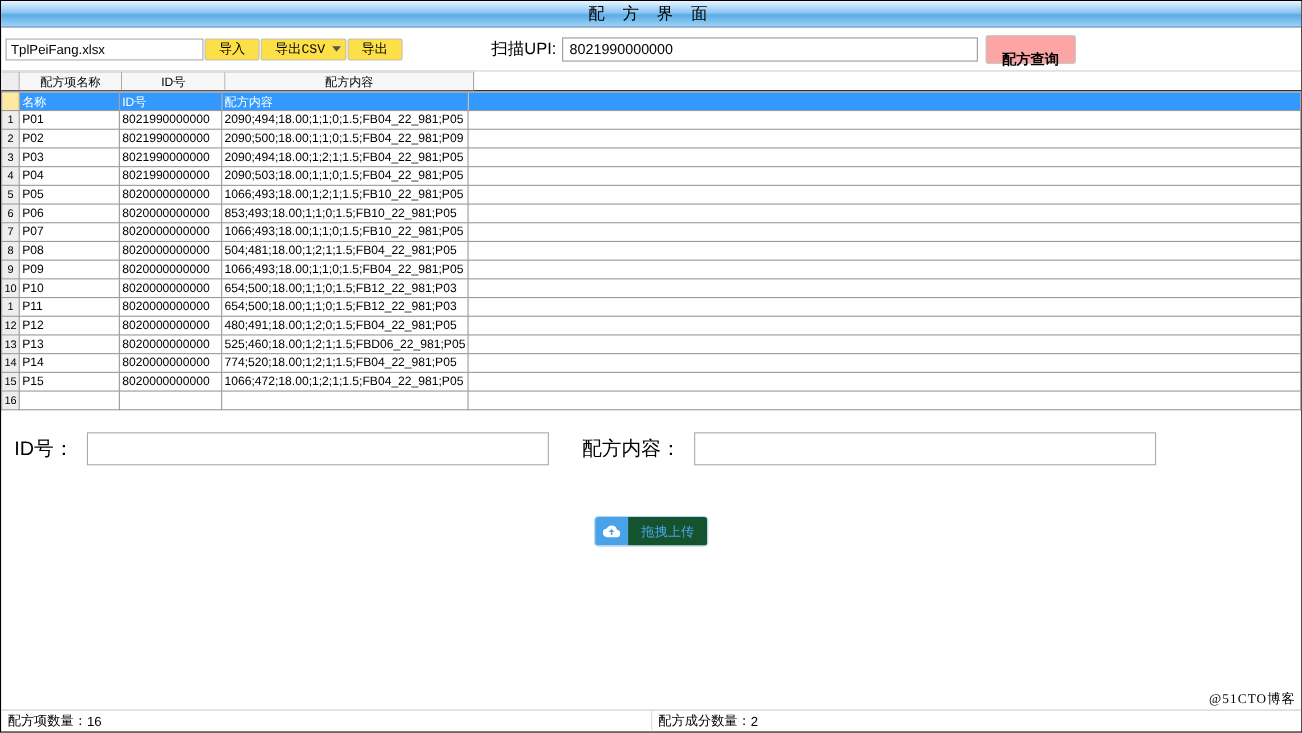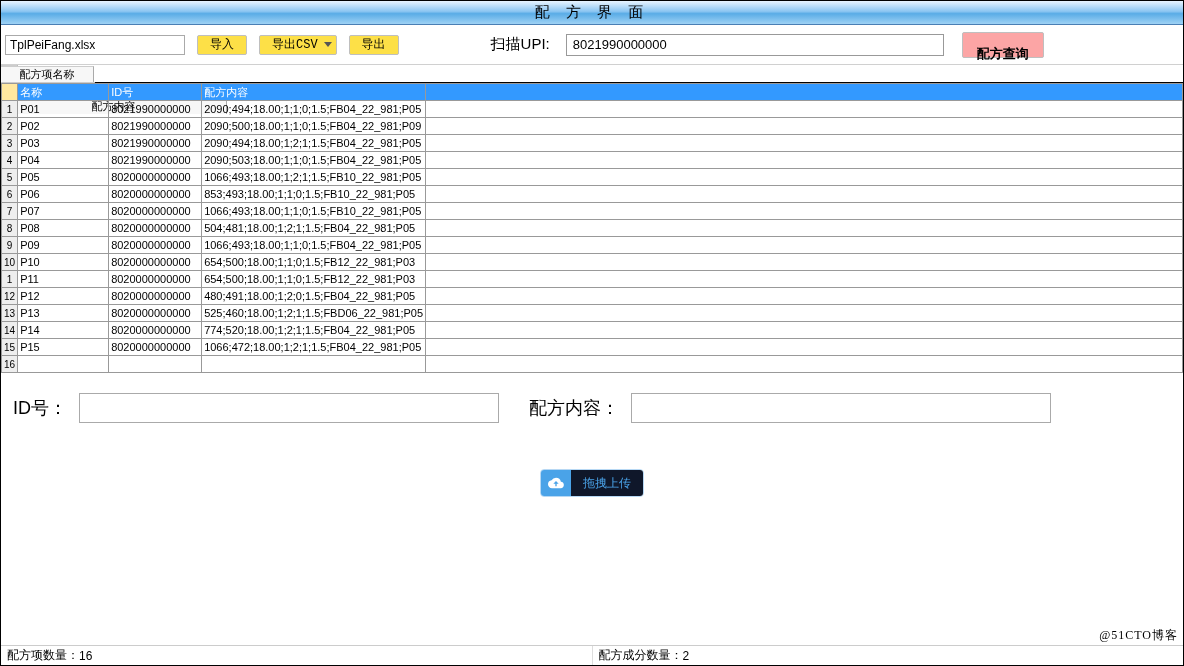--- a/index.html
+++ b/index.html
@@ -10,40 +10,40 @@
   .titlebar {
     height: 24px;
     background: linear-gradient(to bottom, #e8f4ff 0%, #8cc6f2 45%, #5aace6 55%, #9ed2f5 100%);
     border-bottom: 1px solid #4a7fb4;
     display: flex; align-items: center; justify-content: center;
     font-size: 15px; letter-spacing: 6px;
   }
 
   
   .toolbar {
-    height: 40px; display: flex; align-items: center; gap: 12px; padding: 2px 4px;
+    height: 40px; display: flex; align-items: center; gap: 1px; padding: 2px 4px;
     border-bottom: 1px solid #d0d0d0;
   }
   .toolbar .fileinput {
     width: 180px; height: 20px; border: 1px solid #aaa; padding: 0 4px; font-size: 12px;
     background: #fff;
   }
   .btn {
     height: 20px; padding: 0 12px; font-size: 12px; background: #fde047;
     border: 1px solid #bfbfbf; display: inline-flex; align-items: center; cursor: pointer;
     border-radius: 2px;
   }
   .btn.csv { padding-right: 4px; font-family: Liberation Mono, monospace; }
   .btn .caret { margin-left: 6px; width:0;height:0;border-left:4px solid transparent;border-right:4px solid transparent;border-top:5px solid #555; }
   .upi-label { font-size: 15px; margin-left: 80px; margin-right: 4px; }
   .upi-input { width: 378px; height: 22px; border: 1px solid #999; padding: 0 6px; font-size: 13px; }
   .query-btn { margin-left: 6px; height: 22px; padding: 12px 14px; border: 1px solid #bfbfbf; background: #fca5a5; font-size: 13px; cursor:pointer; border-radius:2px;font-weight:bold; }
 
   
-  .colheaders { display: flex; height: 18px; font-size: 11px; border-bottom: 1px solid #000; flex-direction: column; }
+  .colheaders { display: flex; height: 18px; font-size: 11px; border-bottom: 1px solid #000; }
   .colheaders .ch { border-right: 1px solid #aaa; display:flex; align-items:center; justify-content:center; background:#f7f7f7; border-top:1px solid #ccc;}
   .ch.rownum { width: 17px; background:#eee; }
   .ch.name { width: 93px; }
   .ch.id { width: 94px; }
   .ch.content { width: 226px; }
 
   
   .table { border-collapse: collapse; width: 100%; padding-left: 36px; }
   .table td { border: 1px solid #999; height: 17px; padding: 0 2px; font-size: 11px; white-space: nowrap; overflow: hidden; }
   .table td.rownum { width: 15px; text-align: center; background: #eee; font-size: 10px; }
@@ -62,21 +62,21 @@
   .formrow .gap { width: 14px; }
 
   
   .uploadarea { flex: 1; display:flex; align-items:flex-start; justify-content:center; padding-top: 46px; }
   .upload-btn {
     height: 28px; border: 1px solid #b7d8f4; border-radius: 4px; display:flex; overflow:hidden; cursor:pointer;
     font-size: 12px;
   }
   .upload-btn .iconpart { width: 30px; background: #4aa3e8; display:flex; align-items:center; justify-content:center; }
   .upload-btn .iconpart svg { width: 16px; height: 16px; }
-  .upload-btn .txtpart { padding: 0 12px; display:flex; align-items:center; color:#4aa3e8; background:#0f172a; }
+  .upload-btn .txtpart { padding: 0 12px; display:flex; align-items:center; color:#4aa3e8; background:#14532d; }
 
   
   .statusbar { height: 20px; border-top: 1px solid #ccc; display:flex; font-size: 12px; }
   .statusbar .cell { flex:1; display:flex; align-items:center; padding-left: 6px; border-right:1px solid #ddd; }
   .statusbar .cell:last-child { border-right:none; }
 
   .watermark { position:absolute; right:6px; bottom:22px; font-size:12px; color:#000000; font-family: "SimSun", serif; letter-spacing:1px; }
 </style>
 </head>
 <body>

